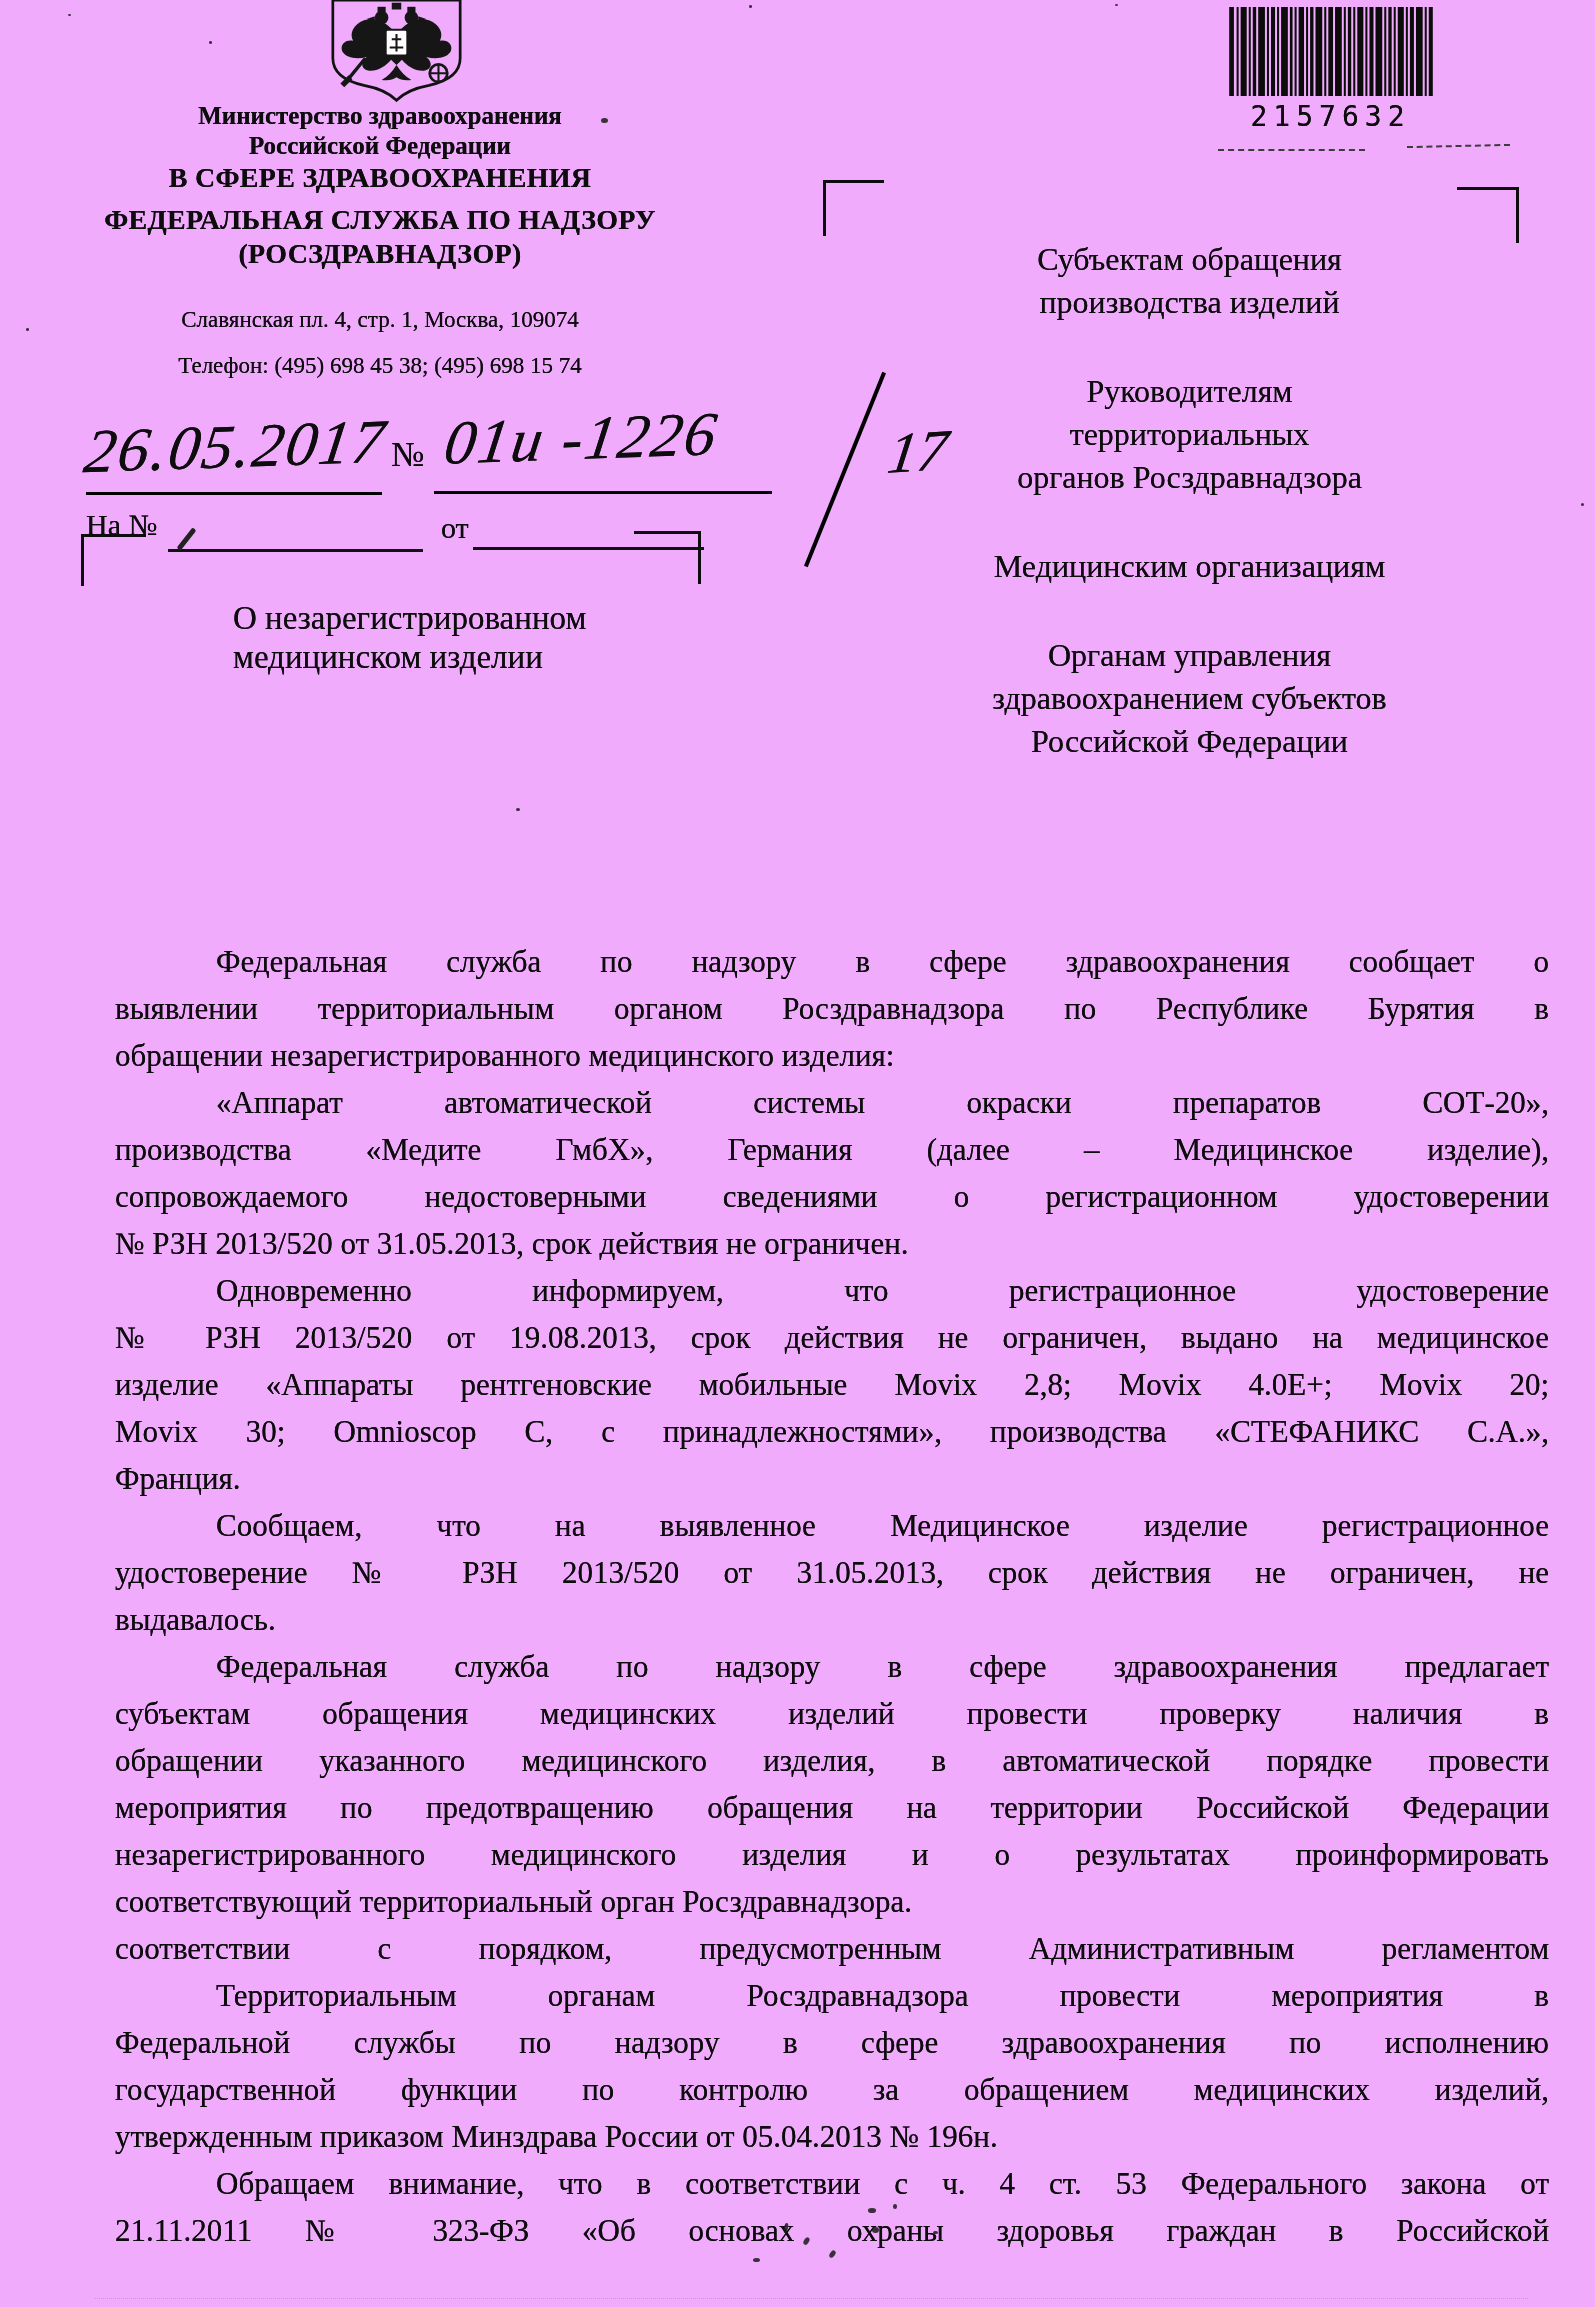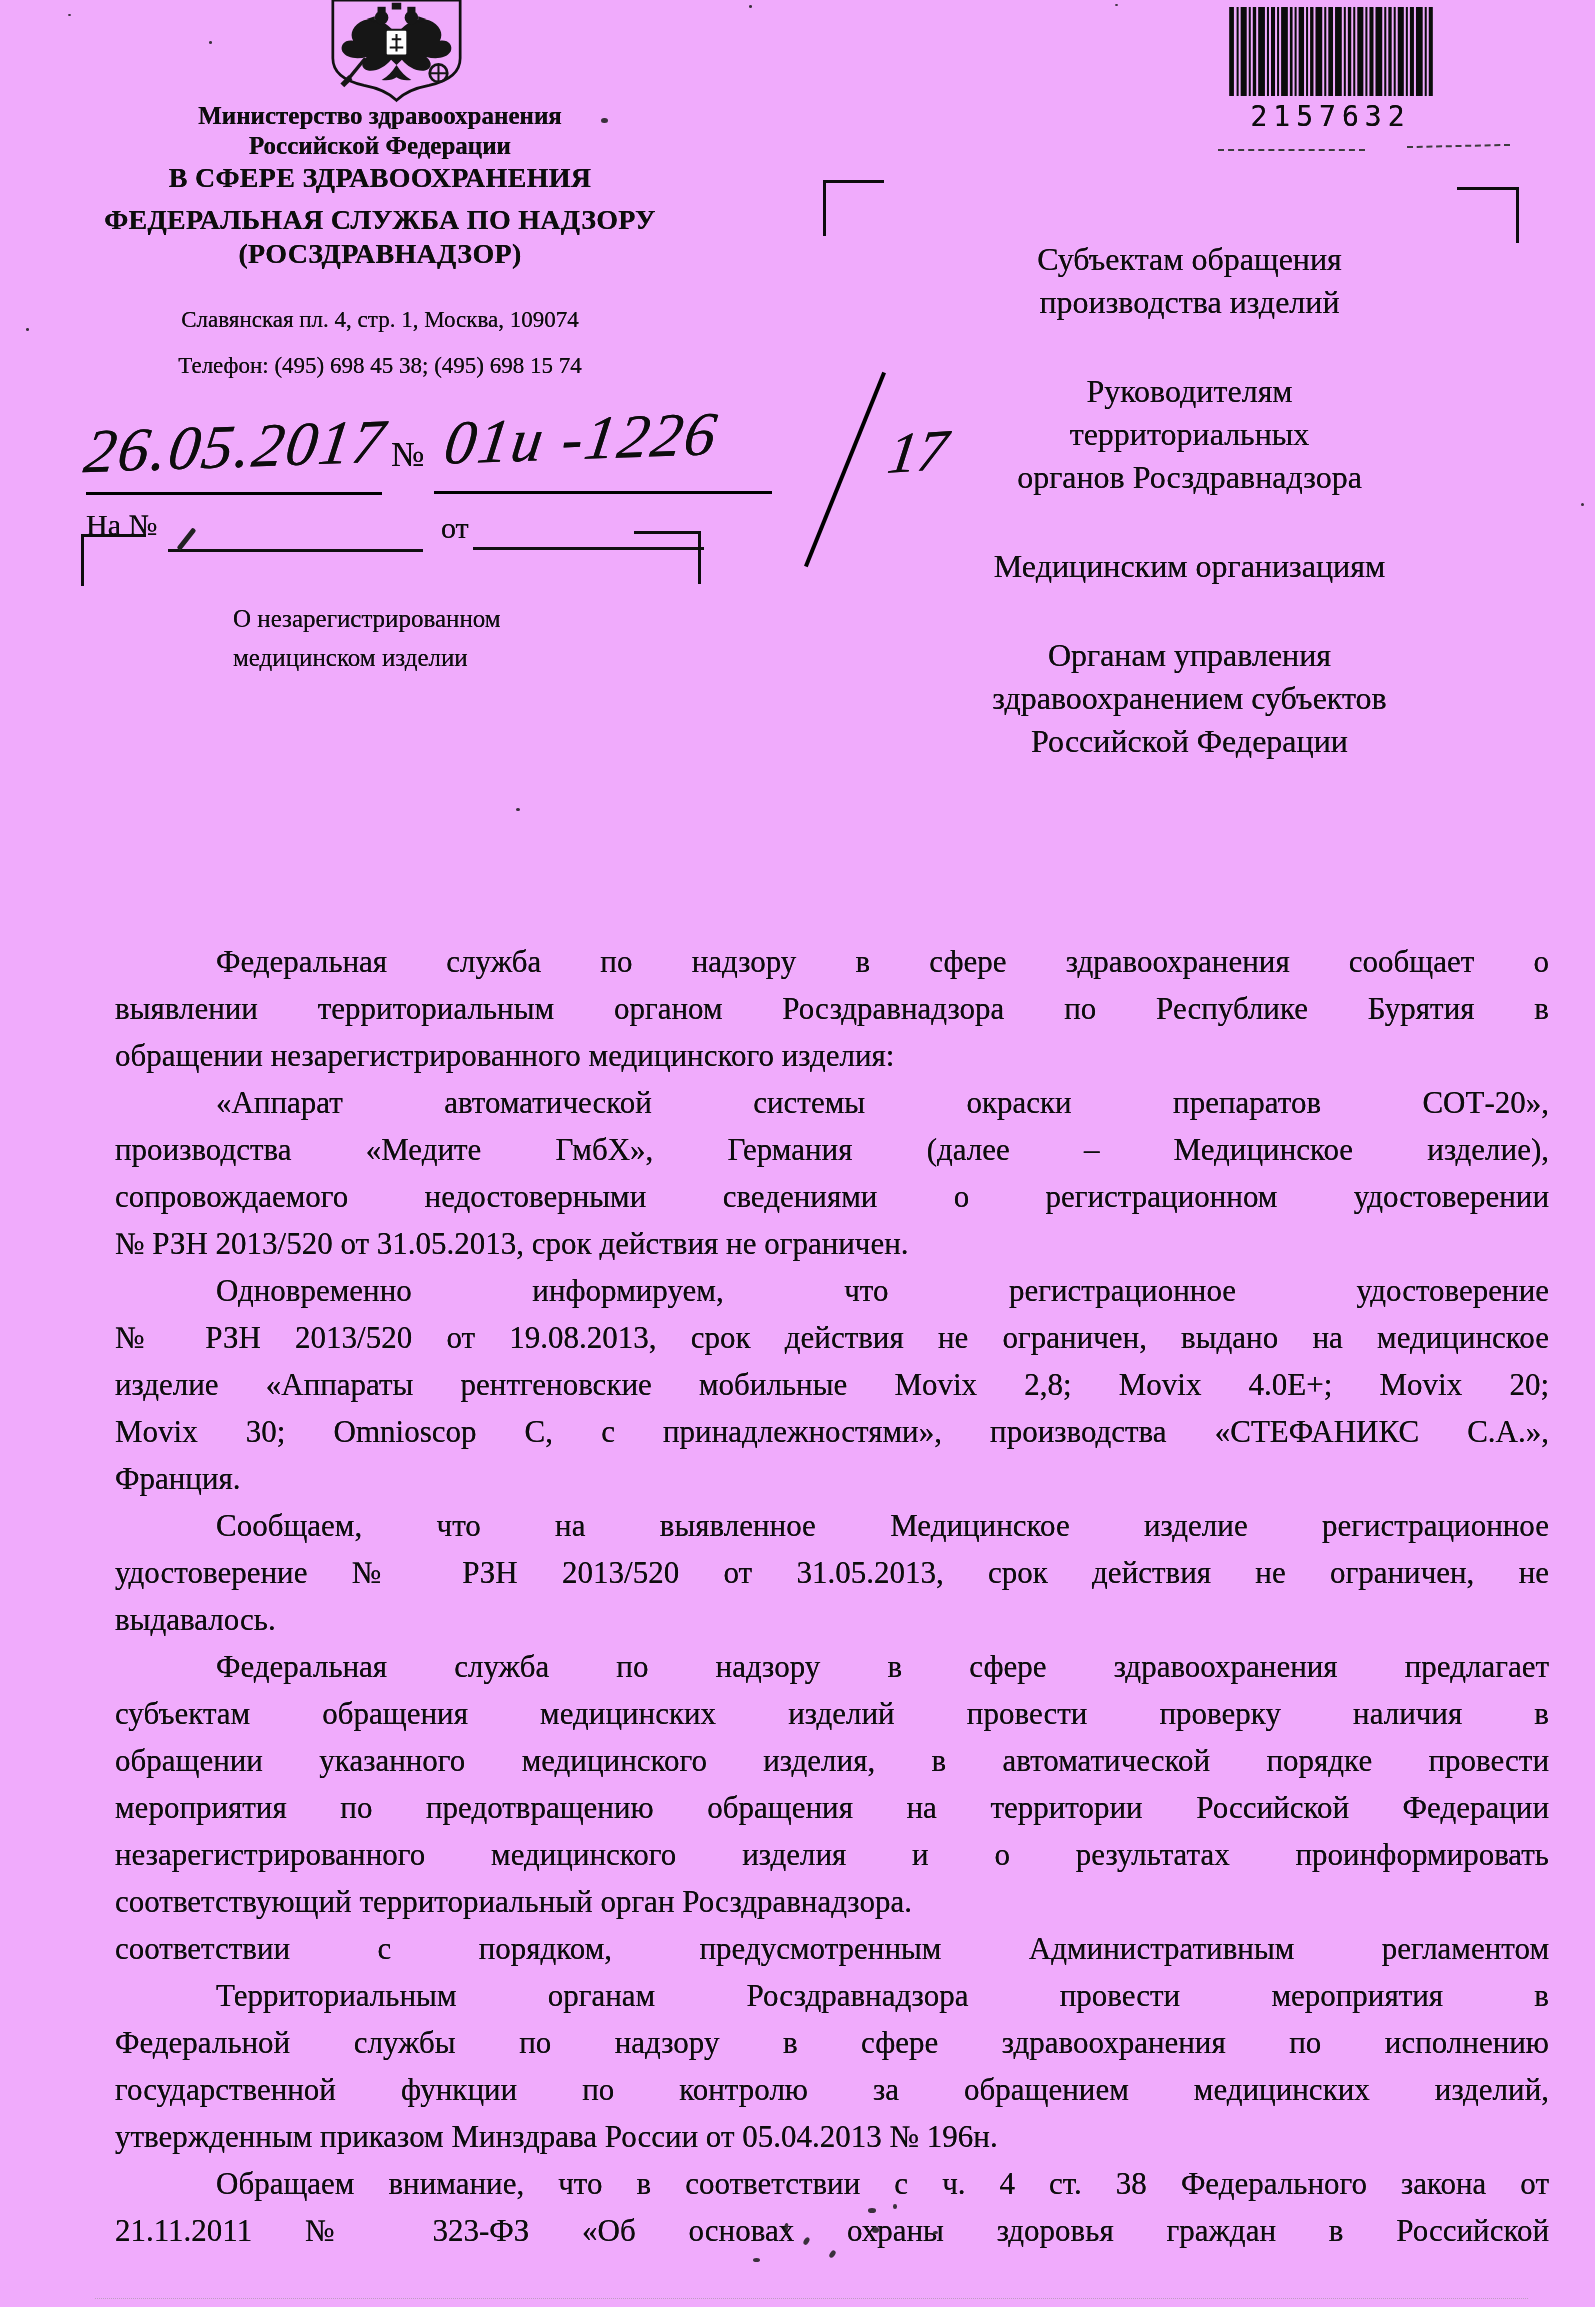--- a/index.html
+++ b/index.html
@@ -37,21 +37,21 @@
   .thin-line{background:#111;height:2.7px;}
 
   
   .cb{border-color:#000;}
   .cb-tl{left:823px;top:180px;width:58px;height:53px;border-top:3.4px solid;border-left:3.4px solid;}
   .cb-tr{left:1457px;top:187px;width:59px;height:53px;border-top:3.4px solid;border-right:3.4px solid;}
   .cb-bl{left:81px;top:534px;width:62px;height:49px;border-top:3.4px solid;border-left:3.4px solid;}
   .cb-br{left:634px;top:531px;width:64px;height:50px;border-top:3.4px solid;border-right:3.4px solid;}
 
   
-  .subject{left:233px;top:599px;width:541px;font-size:25px;line-height:39px;}
+  .subject{left:233px;top:599px;width:541px;font-size:33px;line-height:39px;}
 
   
   .recips{left:862px;top:238px;width:655px;text-align:center;font-size:32px;line-height:43px;}
   .rgroup{margin-bottom:46px;}
 
   
   .bodytxt{left:115px;top:938px;width:1434px;font-size:31px;}
   .bl{height:47px;line-height:47px;text-align:justify;text-align-last:justify;white-space:nowrap;}
   .bl.left{text-align:left;text-align-last:left;}
   .bl.ind{padding-left:101px;}
@@ -208,21 +208,21 @@
     <div class="bl">субъектам обращения медицинских изделий провести проверку наличия в</div>
     <div class="bl">обращении указанного медицинского изделия, в автоматической порядке провести</div>
     <div class="bl">мероприятия по предотвращению обращения на территории Российской Федерации</div>
     <div class="bl">незарегистрированного медицинского изделия и о результатах проинформировать</div>
     <div class="bl left">соответствующий территориальный орган Росздравнадзора.</div>
     <div class="bl">соответствии с порядком, предусмотренным Административным регламентом</div>
     <div class="bl ind">Территориальным органам Росздравнадзора провести мероприятия в</div>
     <div class="bl">Федеральной службы по надзору в сфере здравоохранения по исполнению</div>
     <div class="bl">государственной функции по контролю за обращением медицинских изделий,</div>
     <div class="bl left">утвержденным приказом Минздрава России от 05.04.2013 № 196н.</div>
-    <div class="bl ind">Обращаем внимание, что в соответствии с ч. 4 ст. 38 Федерального закона от</div>
+    <div class="bl ind">Обращаем внимание, что в соответствии с ч. 4 ст. 53 Федерального закона от</div>
     <div class="bl">21.11.2011 № 323-ФЗ «Об основах охраны здоровья граждан в Российской</div>
   </div>
 
   <div class="abs smudge"></div>
   <div class="abs spk" style="left:26px;top:328px;width:3.4px;height:2.7px;"></div>
   <div class="abs spk" style="left:601px;top:118px;width:6.8px;height:5.4px;"></div>
   <div class="abs spk" style="left:516px;top:808px;width:4px;height:3.4px;"></div>
   <div class="abs spk" style="left:1581px;top:503px;width:3.4px;height:3.4px;"></div>
   <div class="abs spk" style="left:68px;top:13.5px;width:3.4px;height:2px;"></div>
   <div class="abs spk" style="left:209px;top:41px;width:3.4px;height:2.7px;"></div>

